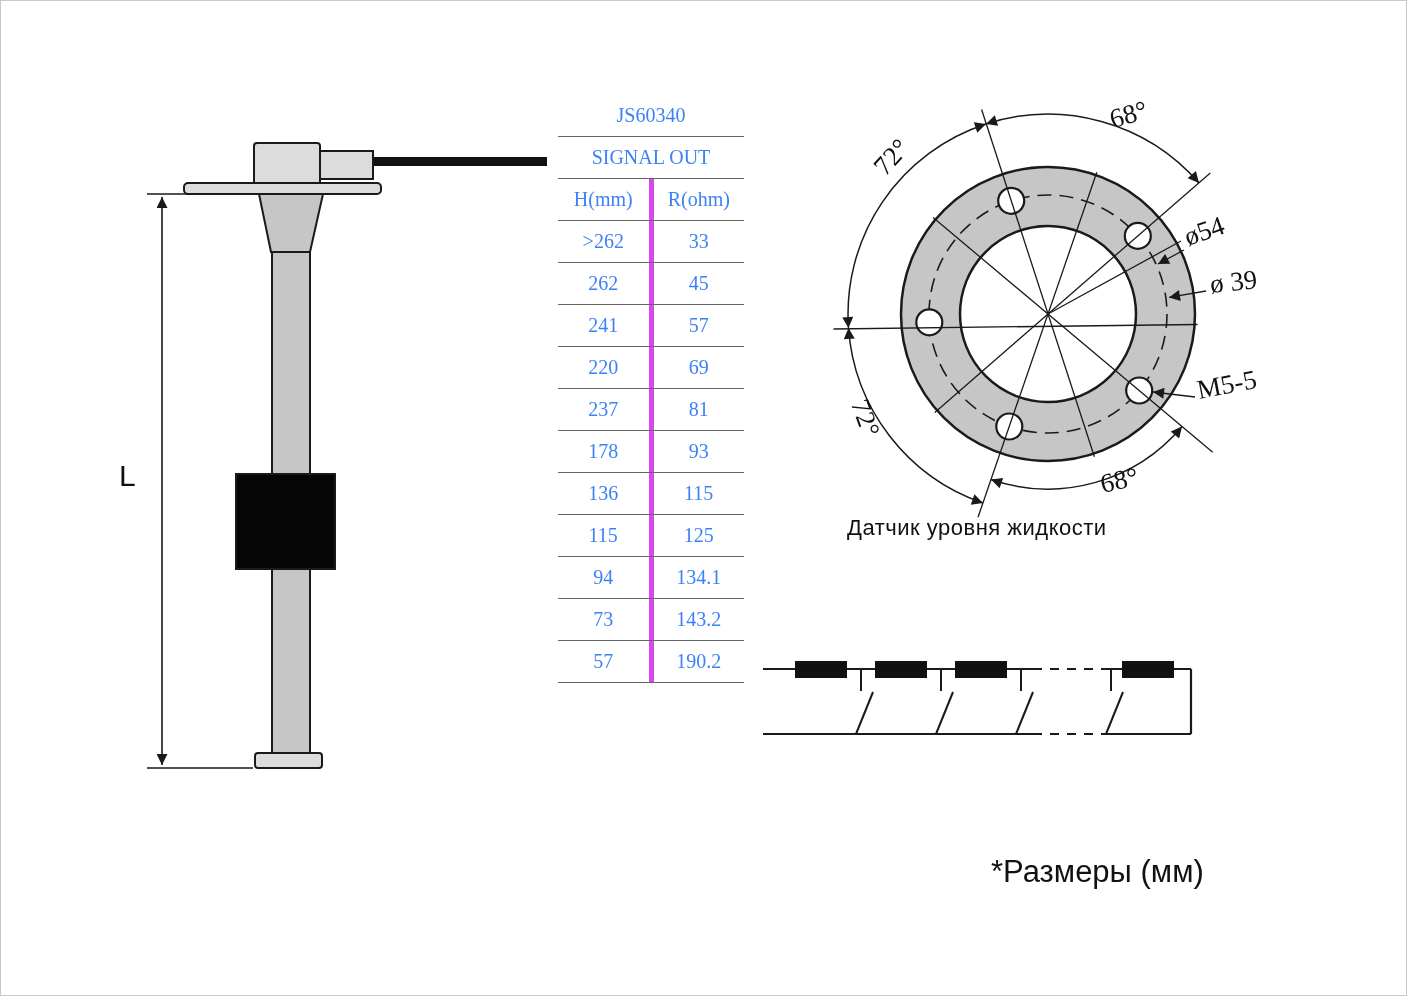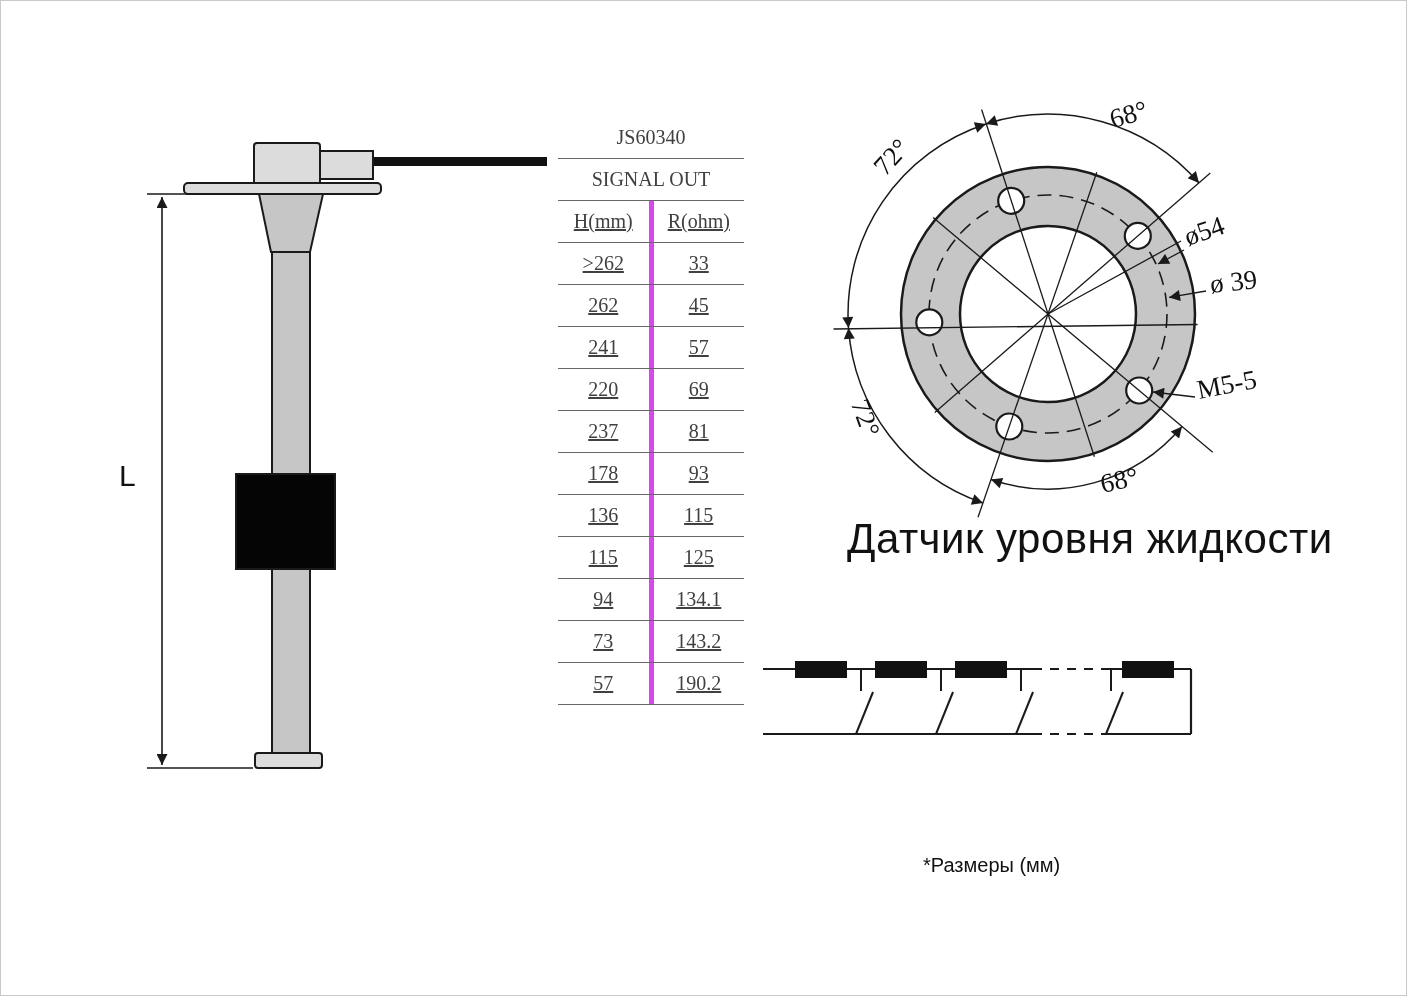--- a/index.html
+++ b/index.html
@@ -12,66 +12,65 @@
     box-sizing: border-box;
     overflow: hidden;
     color: #111;
   }
   .layer { position: absolute; left: 0; top: 0; }
 
   
   .spec-table {
     position: absolute;
     left: 557px;
-    top: 116px;
+    top: 94px;
     width: 186px;
     font-family: "Liberation Serif", serif;
     font-size: 20px;
-    color: #404040;
+    color: #3b82f6;
   }
   .trow {
     height: 41px;
     border-bottom: 1px solid #666;
     display: flex;
     align-items: center;
   }
   .trow.full { justify-content: center; }
   .trow.cols .cell {
     flex: 1 1 50%;
     height: 100%;
     display: flex;
     align-items: center;
     justify-content: center;
-    text-decoration: underline;
   }
   .trow.cols .cell + .cell { border-left: 5px solid #d946ef; }
 
   
   .dim-letter {
     position: absolute;
     left: 118px;
     top: 458px;
     font-family: "Liberation Sans", sans-serif;
     font-size: 30px;
   }
   .title-text {
     position: absolute;
     left: 846px;
     top: 514px;
     font-family: "Liberation Sans", sans-serif;
-    font-size: 42px;
+    font-size: 22px;
     letter-spacing: 0.5px;
     white-space: nowrap;
   }
   .footnote-text {
     position: absolute;
-    left: 922px;
+    left: 990px;
     top: 853px;
     font-family: "Liberation Sans", sans-serif;
-    font-size: 20px;
+    font-size: 31px;
     white-space: nowrap;
   }
 </style>
 </head>
 <body>
 
 <div class="canvas">
 
   <svg class="layer" width="1407" height="996" viewBox="0 0 1407 996">
     <defs>

